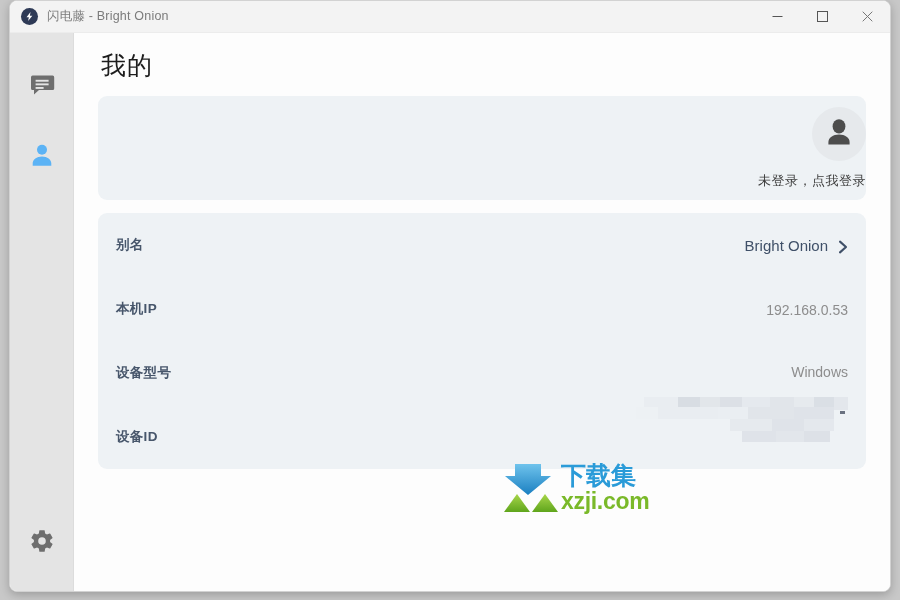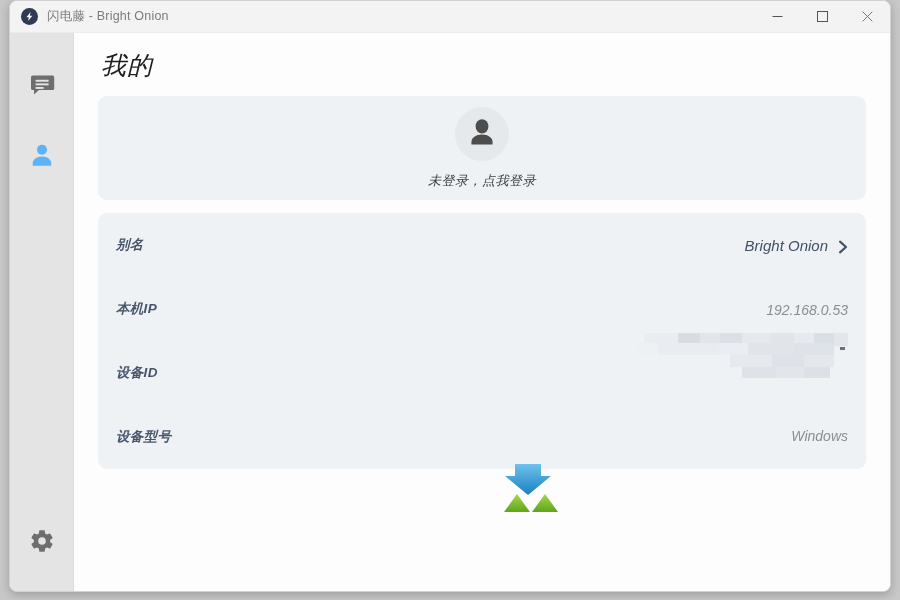--- a/index.html
+++ b/index.html
@@ -69,21 +69,20 @@
     align-items: center;
     justify-content: center;
     cursor: default;
   }
 
   
   #window-body {
     flex: 1;
     display: flex;
     min-height: 0;
-    font-style: italic;
   }
 
   
   #sidebar {
     width: 64px;
     min-width: 64px;
     background: #e4e4e4;
     border-right: 1px solid #dcdcdc;
     display: flex;
     flex-direction: column;
@@ -123,21 +122,21 @@
     background: #eef2f5;
     border-radius: 9px;
     margin-top: 14px;
   }
 
   
   #account-card {
     height: 104px;
     display: flex;
     flex-direction: column;
-    align-items: center;
+    align-items: flex-end;
     justify-content: center;
     cursor: pointer;
   }
   #avatar {
     width: 54px;
     height: 54px;
     border-radius: 50%;
     background: #e6e9ec;
     display: flex;
     align-items: center;
@@ -323,20 +322,25 @@
               <svg width="10" height="14" viewBox="0 0 10 14" aria-hidden="true">
                 <polyline points="2,1.6 8,7 2,12.4" fill="none" stroke="#3f5068" stroke-width="2.1" stroke-linecap="round" stroke-linejoin="round"></polyline>
               </svg>
             </span>
           </div>
         </div>
 
         <div class="info-row" id="row-ip">
           <div class="row-label">本机IP</div>
           <div class="row-value" id="value-ip">192.168.0.53</div>
+        </div>
+
+        <div class="info-row" id="row-model">
+          <div class="row-label">设备型号</div>
+          <div class="row-value" id="value-model">Windows</div>
         </div>
 
         <div class="info-row" id="row-deviceid">
           <div class="row-label">设备ID</div>
           <div id="device-id-mosaic">
             <div class="blk" style="left:14px;  top:4px;  width:34px; height:13px; background:#e9edf1;"></div>
             <div class="blk" style="left:48px;  top:4px;  width:22px; height:13px; background:#d8dde3;"></div>
             <div class="blk" style="left:70px;  top:4px;  width:20px; height:13px; background:#e2e6ea;"></div>
             <div class="blk" style="left:90px;  top:4px;  width:22px; height:13px; background:#dce0e6;"></div>
             <div class="blk" style="left:112px; top:4px;  width:28px; height:13px; background:#e5e9ee;"></div>
@@ -354,25 +358,20 @@
 
             <div class="blk" style="left:92px;  top:26px; width:8px;  height:8px;  background:#eef2f5;"></div>
             <div class="blk" style="left:100px; top:26px; width:42px; height:12px; background:#e6eaee;"></div>
             <div class="blk" style="left:142px; top:26px; width:32px; height:12px; background:#dfe3e9;"></div>
             <div class="blk" style="left:174px; top:26px; width:30px; height:12px; background:#e4e8ed;"></div>
 
             <div class="blk" style="left:112px; top:38px; width:34px; height:11px; background:#dfe3e9;"></div>
             <div class="blk" style="left:146px; top:38px; width:28px; height:11px; background:#e2e6eb;"></div>
             <div class="blk" style="left:174px; top:38px; width:26px; height:11px; background:#dde1e7;"></div>
           </div>
-        </div>
-
-        <div class="info-row" id="row-model">
-          <div class="row-label">设备型号</div>
-          <div class="row-value" id="value-model">Windows</div>
         </div>
 
       </div>
 
       <div id="watermark">
         <span id="wm-mark">
           <svg width="56" height="52" viewBox="0 0 56 52" aria-hidden="true">
             <defs>
               <linearGradient id="arrGrad" x1="0" y1="0" x2="0" y2="1">
                 <stop offset="0%" stop-color="#6fc3ec"></stop>
@@ -381,17 +380,21 @@
               <linearGradient id="grnGrad" x1="0" y1="0" x2="0" y2="1">
                 <stop offset="0%" stop-color="#a8d64a"></stop>
                 <stop offset="100%" stop-color="#5fa51c"></stop>
               </linearGradient>
             </defs>
             <path d="M13 2 h26 v12 h10 L26 33 L3 14 h10 z" fill="url(#arrGrad)"></path>
             <path d="M2 50 L15 32 L28 50 z" fill="url(#grnGrad)"></path>
             <path d="M30 50 L43 32 L56 50 z" fill="url(#grnGrad)"></path>
           </svg>
         </span>
+        <span id="wm-text">
+          <span id="wm-cn">下载集</span>
+          <span id="wm-en">xzji.com</span>
+        </span>
       </div>
 
     </div>
   </div>
 </div>
 
 </body></html>

